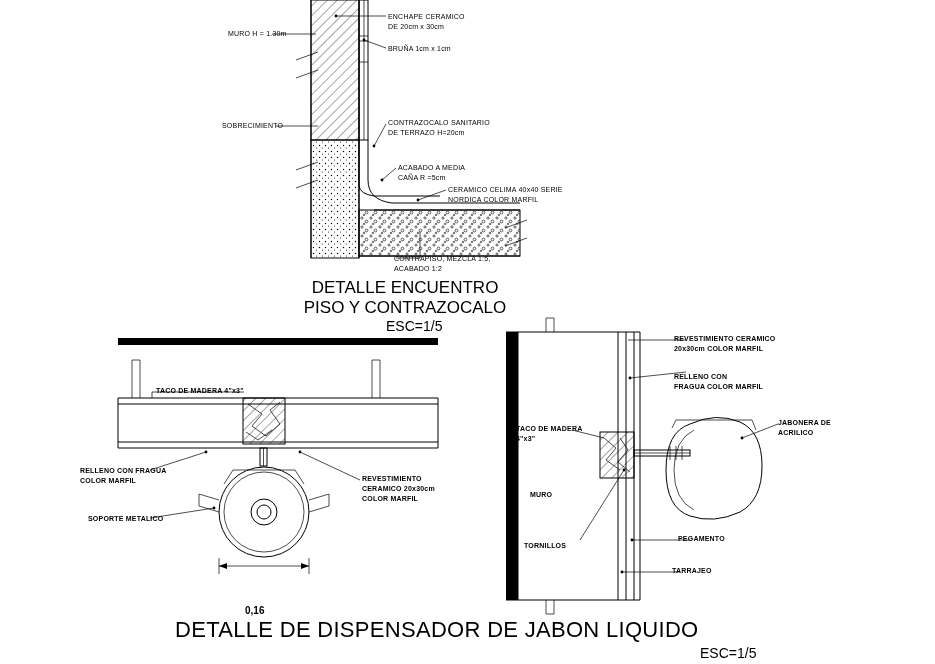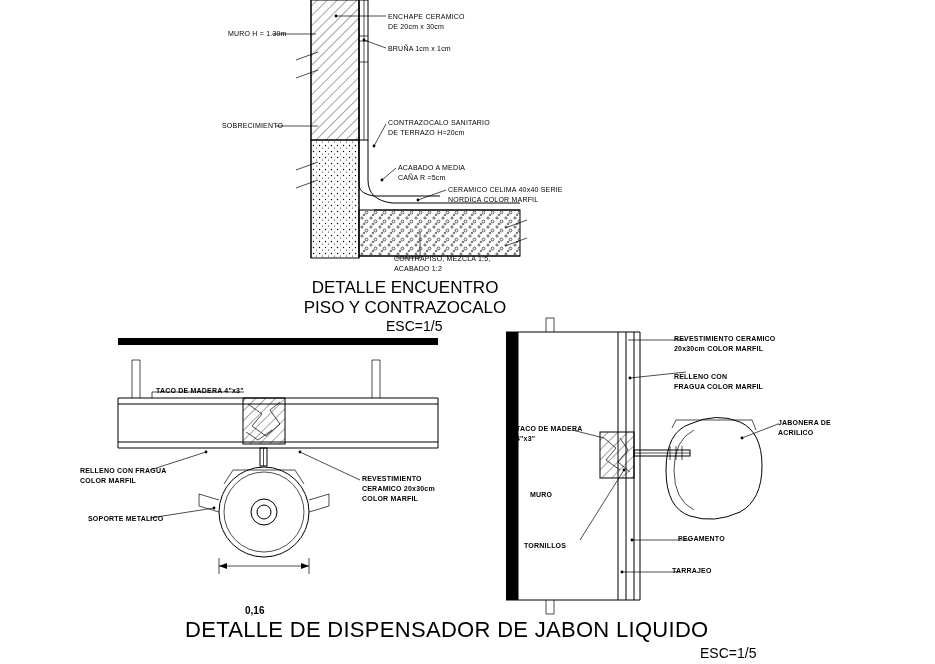--- a/index.html
+++ b/index.html
@@ -232,16 +232,16 @@
   <div class="lbl b" style="left:674px;top:382px;">FRAGUA COLOR MARFIL</div>
   <div class="lbl b" style="left:778px;top:418px;">JABONERA DE</div>
   <div class="lbl b" style="left:778px;top:428px;">ACRILICO</div>
   <div class="lbl b" style="left:516px;top:424px;">TACO DE MADERA</div>
   <div class="lbl b" style="left:516px;top:434px;">4"x3"</div>
   <div class="lbl b" style="left:530px;top:490px;">MURO</div>
   <div class="lbl b" style="left:524px;top:541px;">TORNILLOS</div>
   <div class="lbl b" style="left:678px;top:534px;">PEGAMENTO</div>
   <div class="lbl b" style="left:672px;top:566px;">TARRAJEO</div>
 
-  <div class="bigtitle" style="left:175px;top:617px;margin-left:10px;">DETALLE DE DISPENSADOR DE JABON LIQUIDO</div>
+  <div class="bigtitle" style="left:175px;top:617px;">DETALLE DE DISPENSADOR DE JABON LIQUIDO</div>
   <div class="esc" style="left:700px;top:645px;">ESC=1/5</div>
 
 </div>
 
 </body></html>

